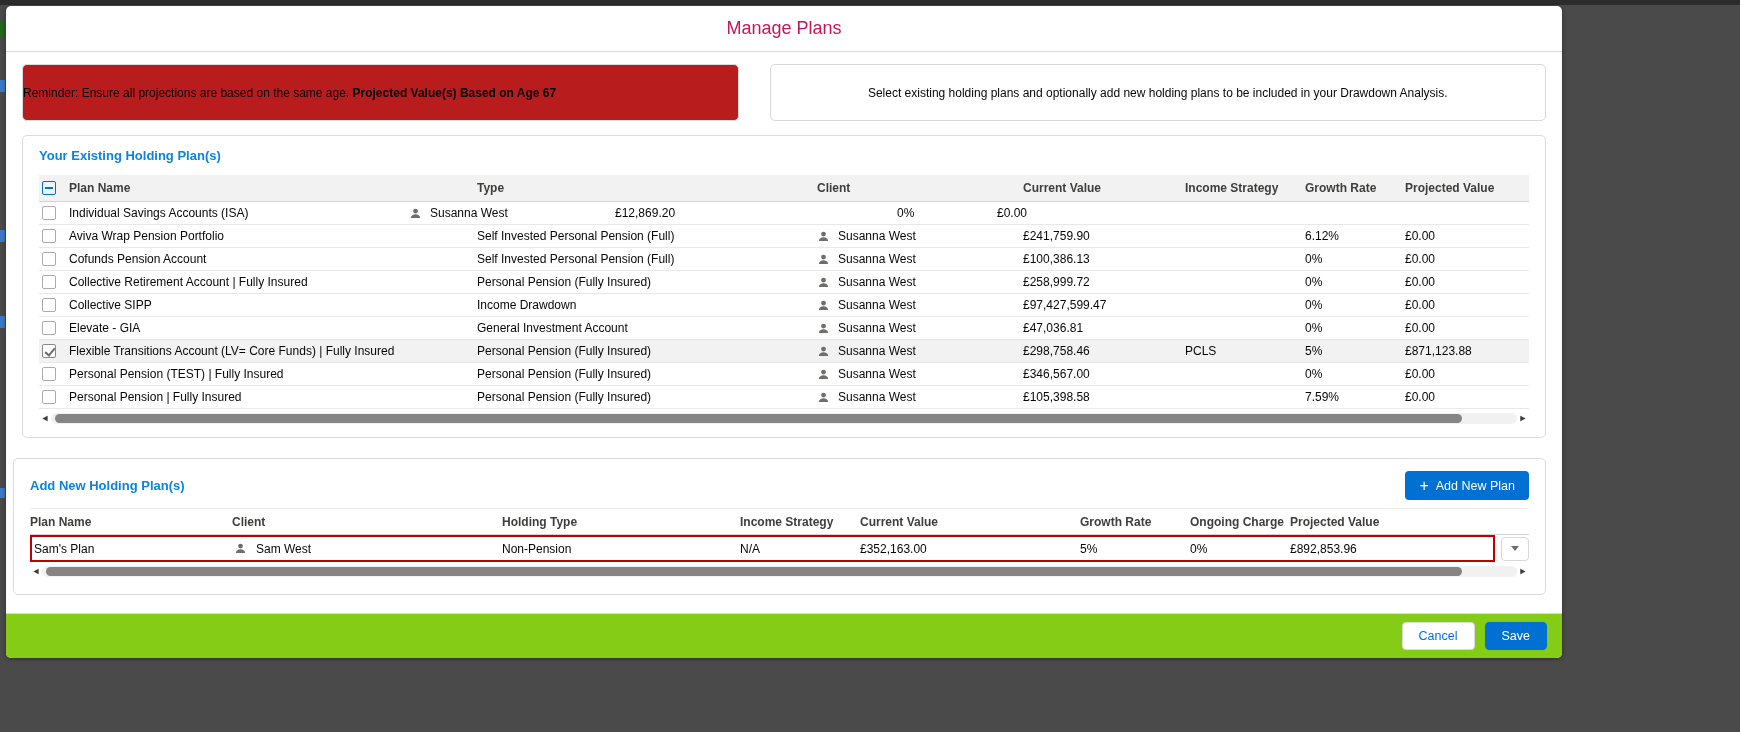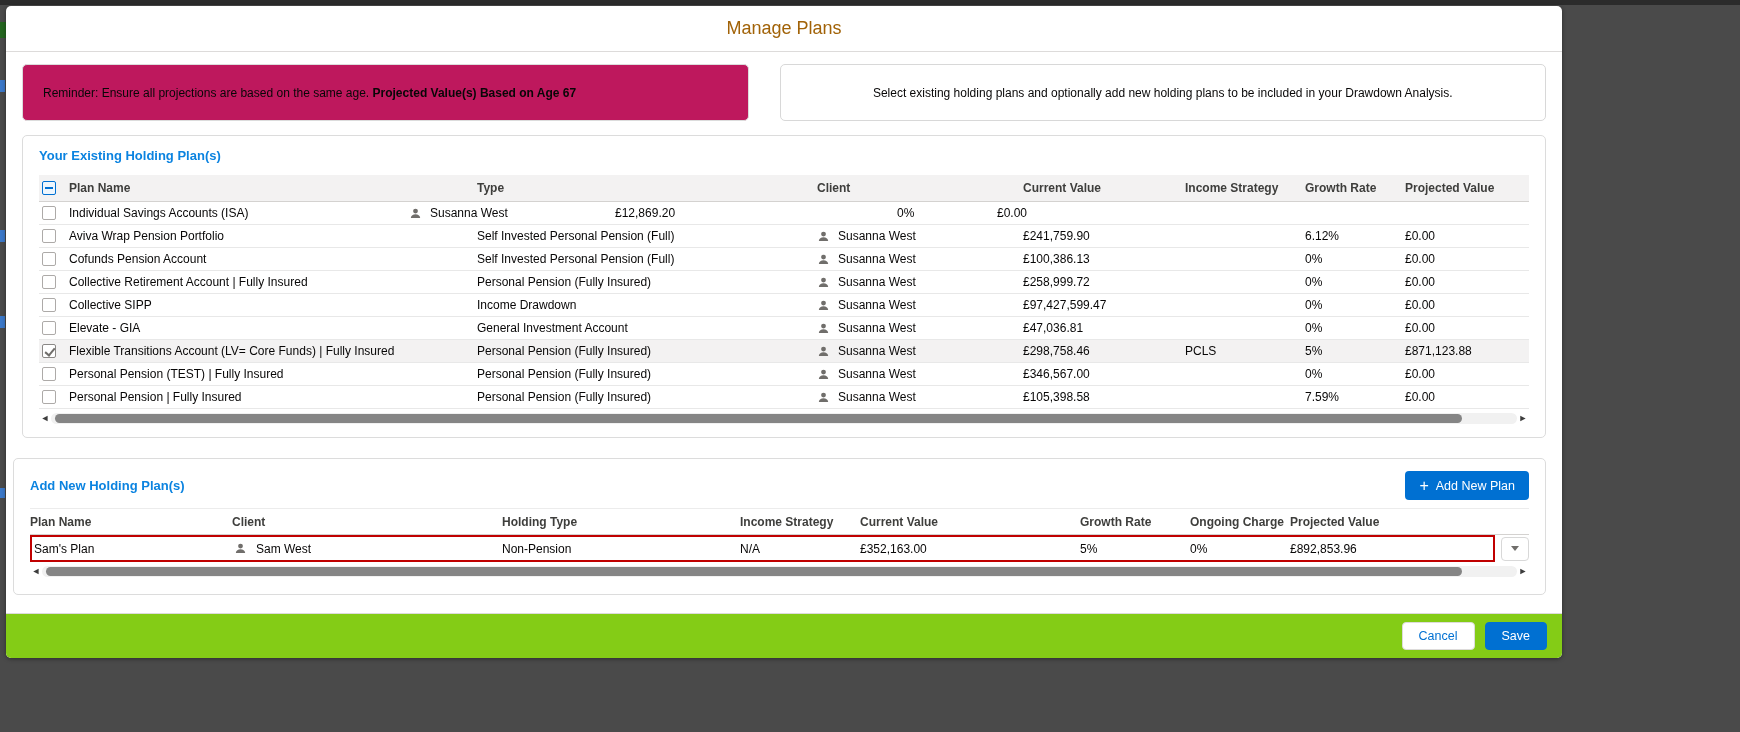--- a/index.html
+++ b/index.html
@@ -17,25 +17,25 @@
   .a-blue1{left:0;top:80px;width:5px;height:12px;background:#3b78c8;}
   .a-blue2{left:0;top:230px;width:5px;height:12px;background:#3b78c8;}
   .a-blue3{left:0;top:316px;width:5px;height:12px;background:#3b78c8;}
   .a-blue4{left:0;top:488px;width:5px;height:10px;background:#3b78c8;}
 
   .modal{
     position:absolute;left:6px;top:6px;width:1556px;height:652px;
     background:#fff;border-radius:5px;box-shadow:0 1px 4px rgba(0,0,0,.4);
   }
   .modal-header{height:46px;display:flex;align-items:center;justify-content:center;border-bottom:1px solid #dddbda;}
-  .modal-title{font-size:18px;color:#a16207;font-weight:500;}
+  .modal-title{font-size:18px;color:#be185d;font-weight:500;}
 
   .info-row{display:flex;gap:18px;margin:12px 16px 0;}
   .info-box{height:57px;border-radius:5px;display:flex;align-items:center;font-size:12px;color:#080707;}
-  .info-left{flex:1;background:#be185d;border:1px solid #dcdcdc;padding-left:20px;text-align:center;}
+  .info-left{flex:1;background:#b91c1c;border:1px solid #dcdcdc;text-align:center;}
   .info-right{flex:1;background:#fff;border:1px solid #d8d8d8;justify-content:center;text-align:center;padding:0 30px;margin-left:13px;}
 
   .section{margin:14px 16px 0;border:1px solid #dcdcdc;border-radius:5px;padding:12px 16px 12px;}
   .section-new{margin-top:20px;padding-bottom:16px;margin-left:7px;}
   .section-heading{color:#0b83e0;font-size:13px;font-weight:bold;}
   .existing-heading{margin-bottom:12px;}
 
   .thead,.trow,.nhead,.newrow{display:flex;align-items:center;font-size:12px;}
   .thead{height:27px;background:#f3f2f2;border-bottom:1px solid #d4d2d0;font-weight:bold;color:#3e3e3c;}
   .trow{height:23px;border-bottom:1px solid #e8e8e8;}

